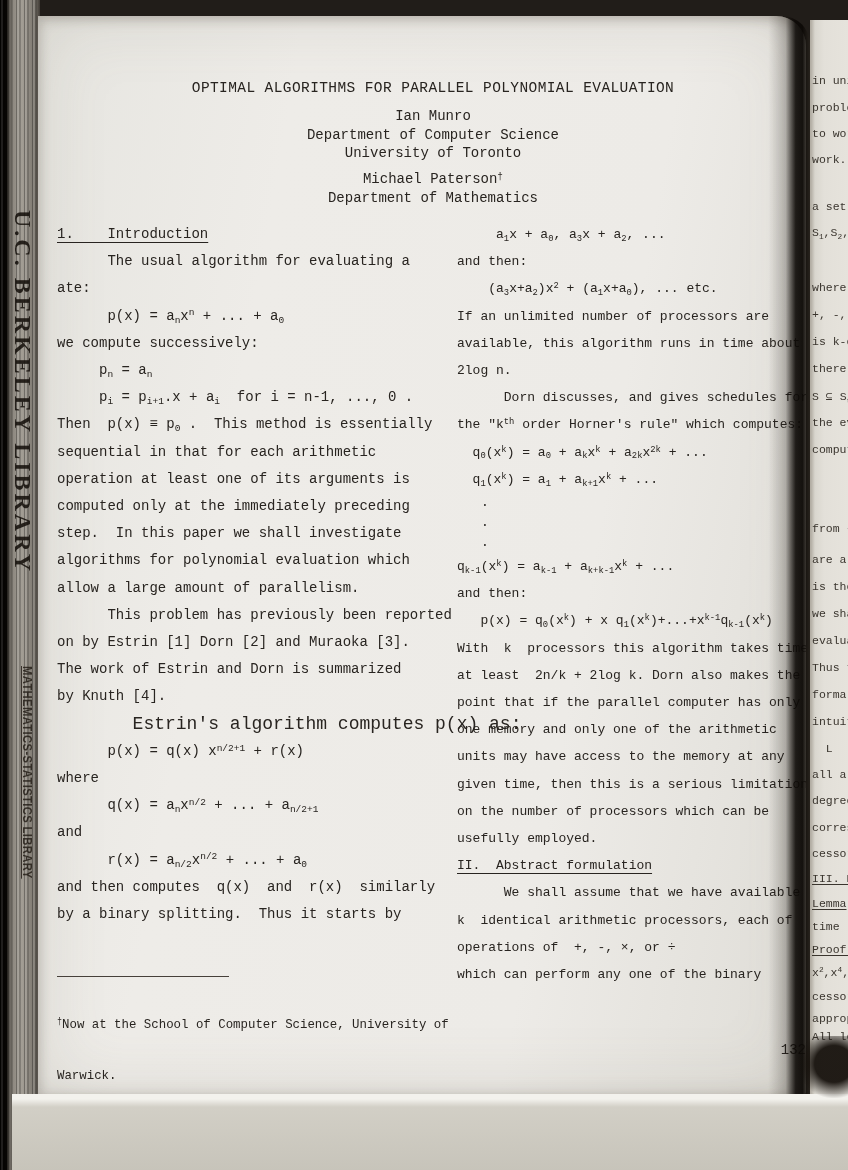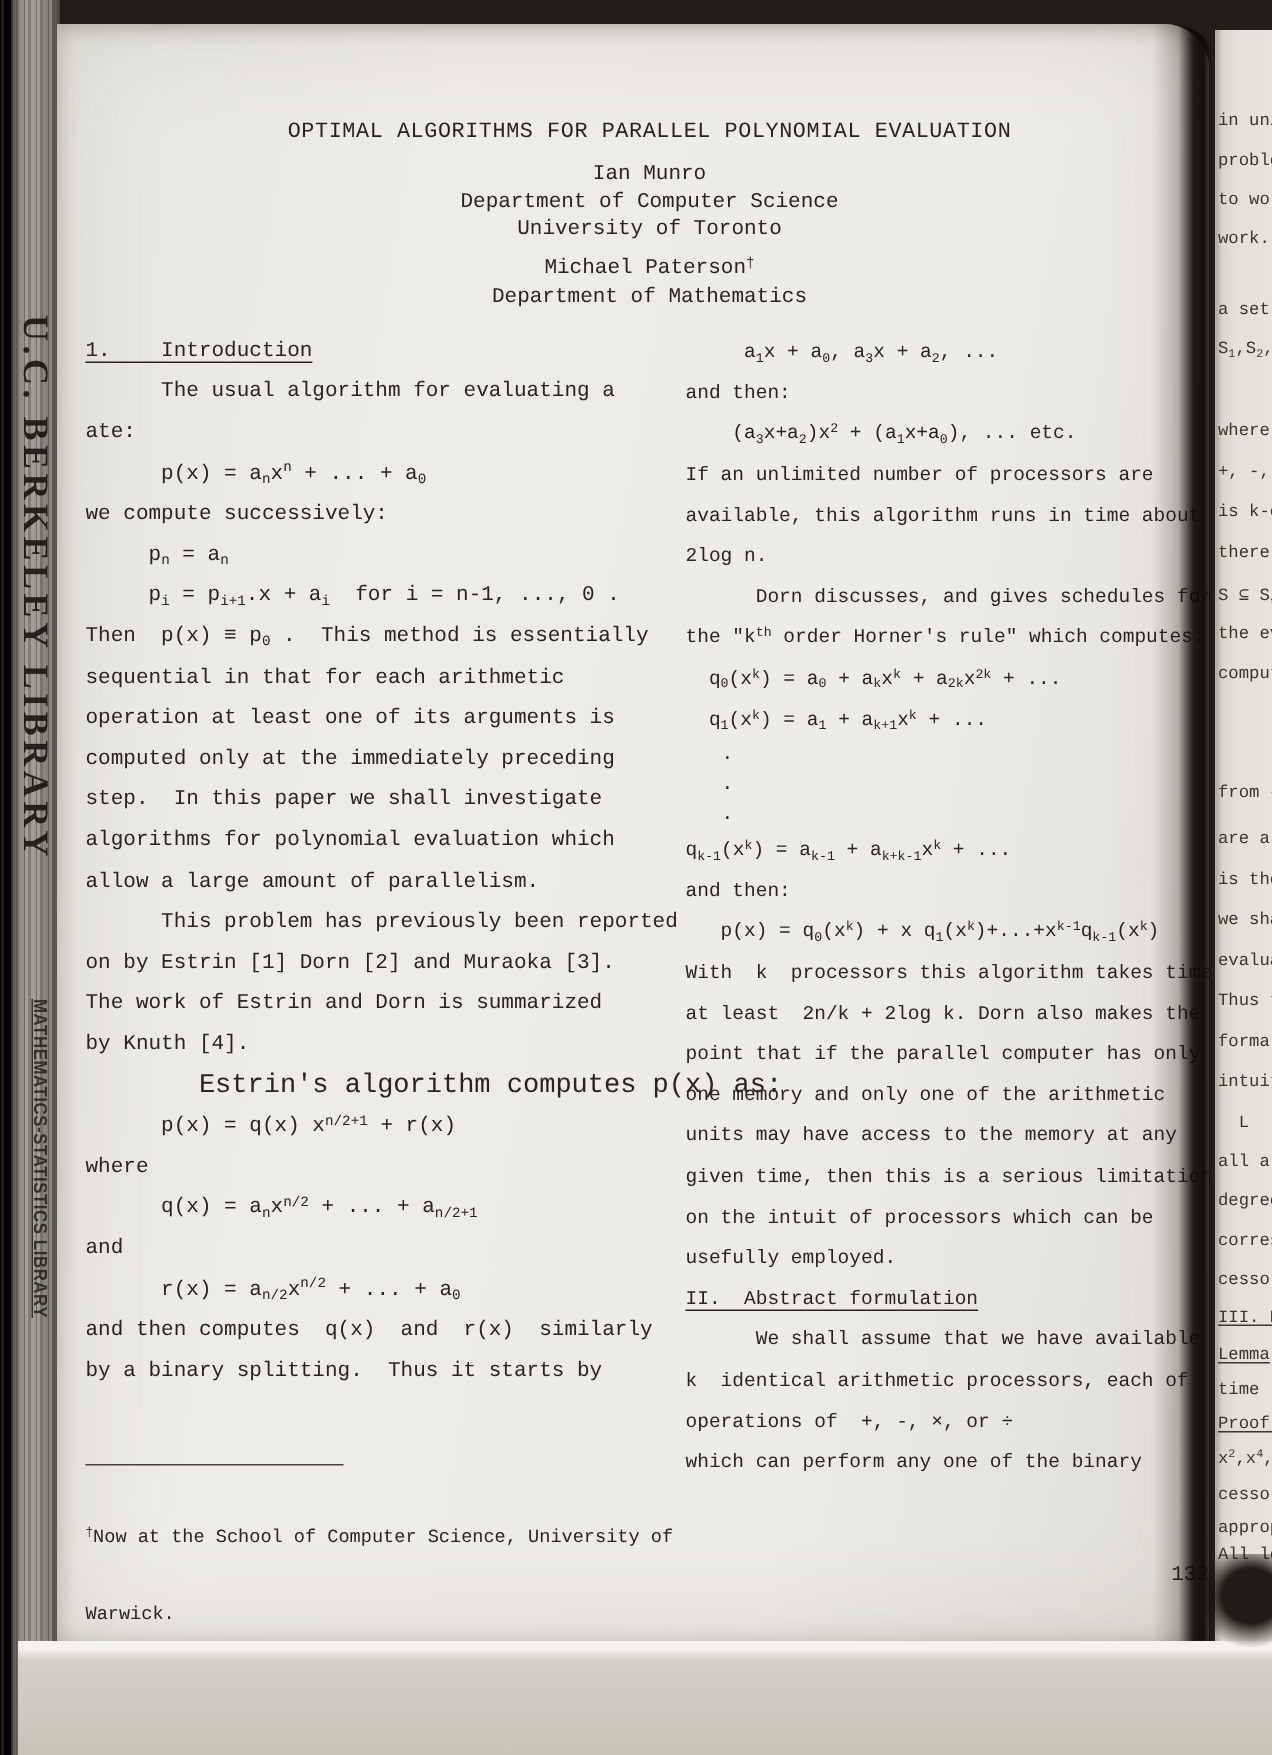--- a/index.html
+++ b/index.html
@@ -150,21 +150,21 @@
         </div>
         <div class="ln f">q<sub>k-1</sub>(x<sup>k</sup>) = a<sub>k-1</sub> + a<sub>k+k-1</sub>x<sup>k</sup> + ...</div>
         <div class="ln t">and then:</div>
         <div class="ln f">   p(x) = q<sub>0</sub>(x<sup>k</sup>) + x q<sub>1</sub>(x<sup>k</sup>)+...+x<sup>k-1</sup>q<sub>k-1</sub>(x<sup>k</sup>)</div>
         <div class="ln t">With  k  processors this algorithm takes time</div>
         <div class="ln t">at least  2n/k + 2log k. Dorn also makes the</div>
         <div class="ln t">point that if the parallel computer has only</div>
         <div class="ln t">one memory and only one of the arithmetic</div>
         <div class="ln t">units may have access to the memory at any</div>
         <div class="ln t">given time, then this is a serious limitation</div>
-        <div class="ln t">on the intuit of processors which can be</div>
+        <div class="ln t">on the number of processors which can be</div>
         <div class="ln t">usefully employed.</div>
         <div class="ln h">II.  Abstract formulation</div>
         <div class="ln t">      We shall assume that we have available</div>
         <div class="ln t">k  identical arithmetic processors, each of</div>
         <div class="ln t">operations of  +, -, ×, or ÷</div>
         <div class="ln t">which can perform any one of the binary</div>
       </div>
 
     <div class="footnote">
       <div class="fn-rule"></div>

